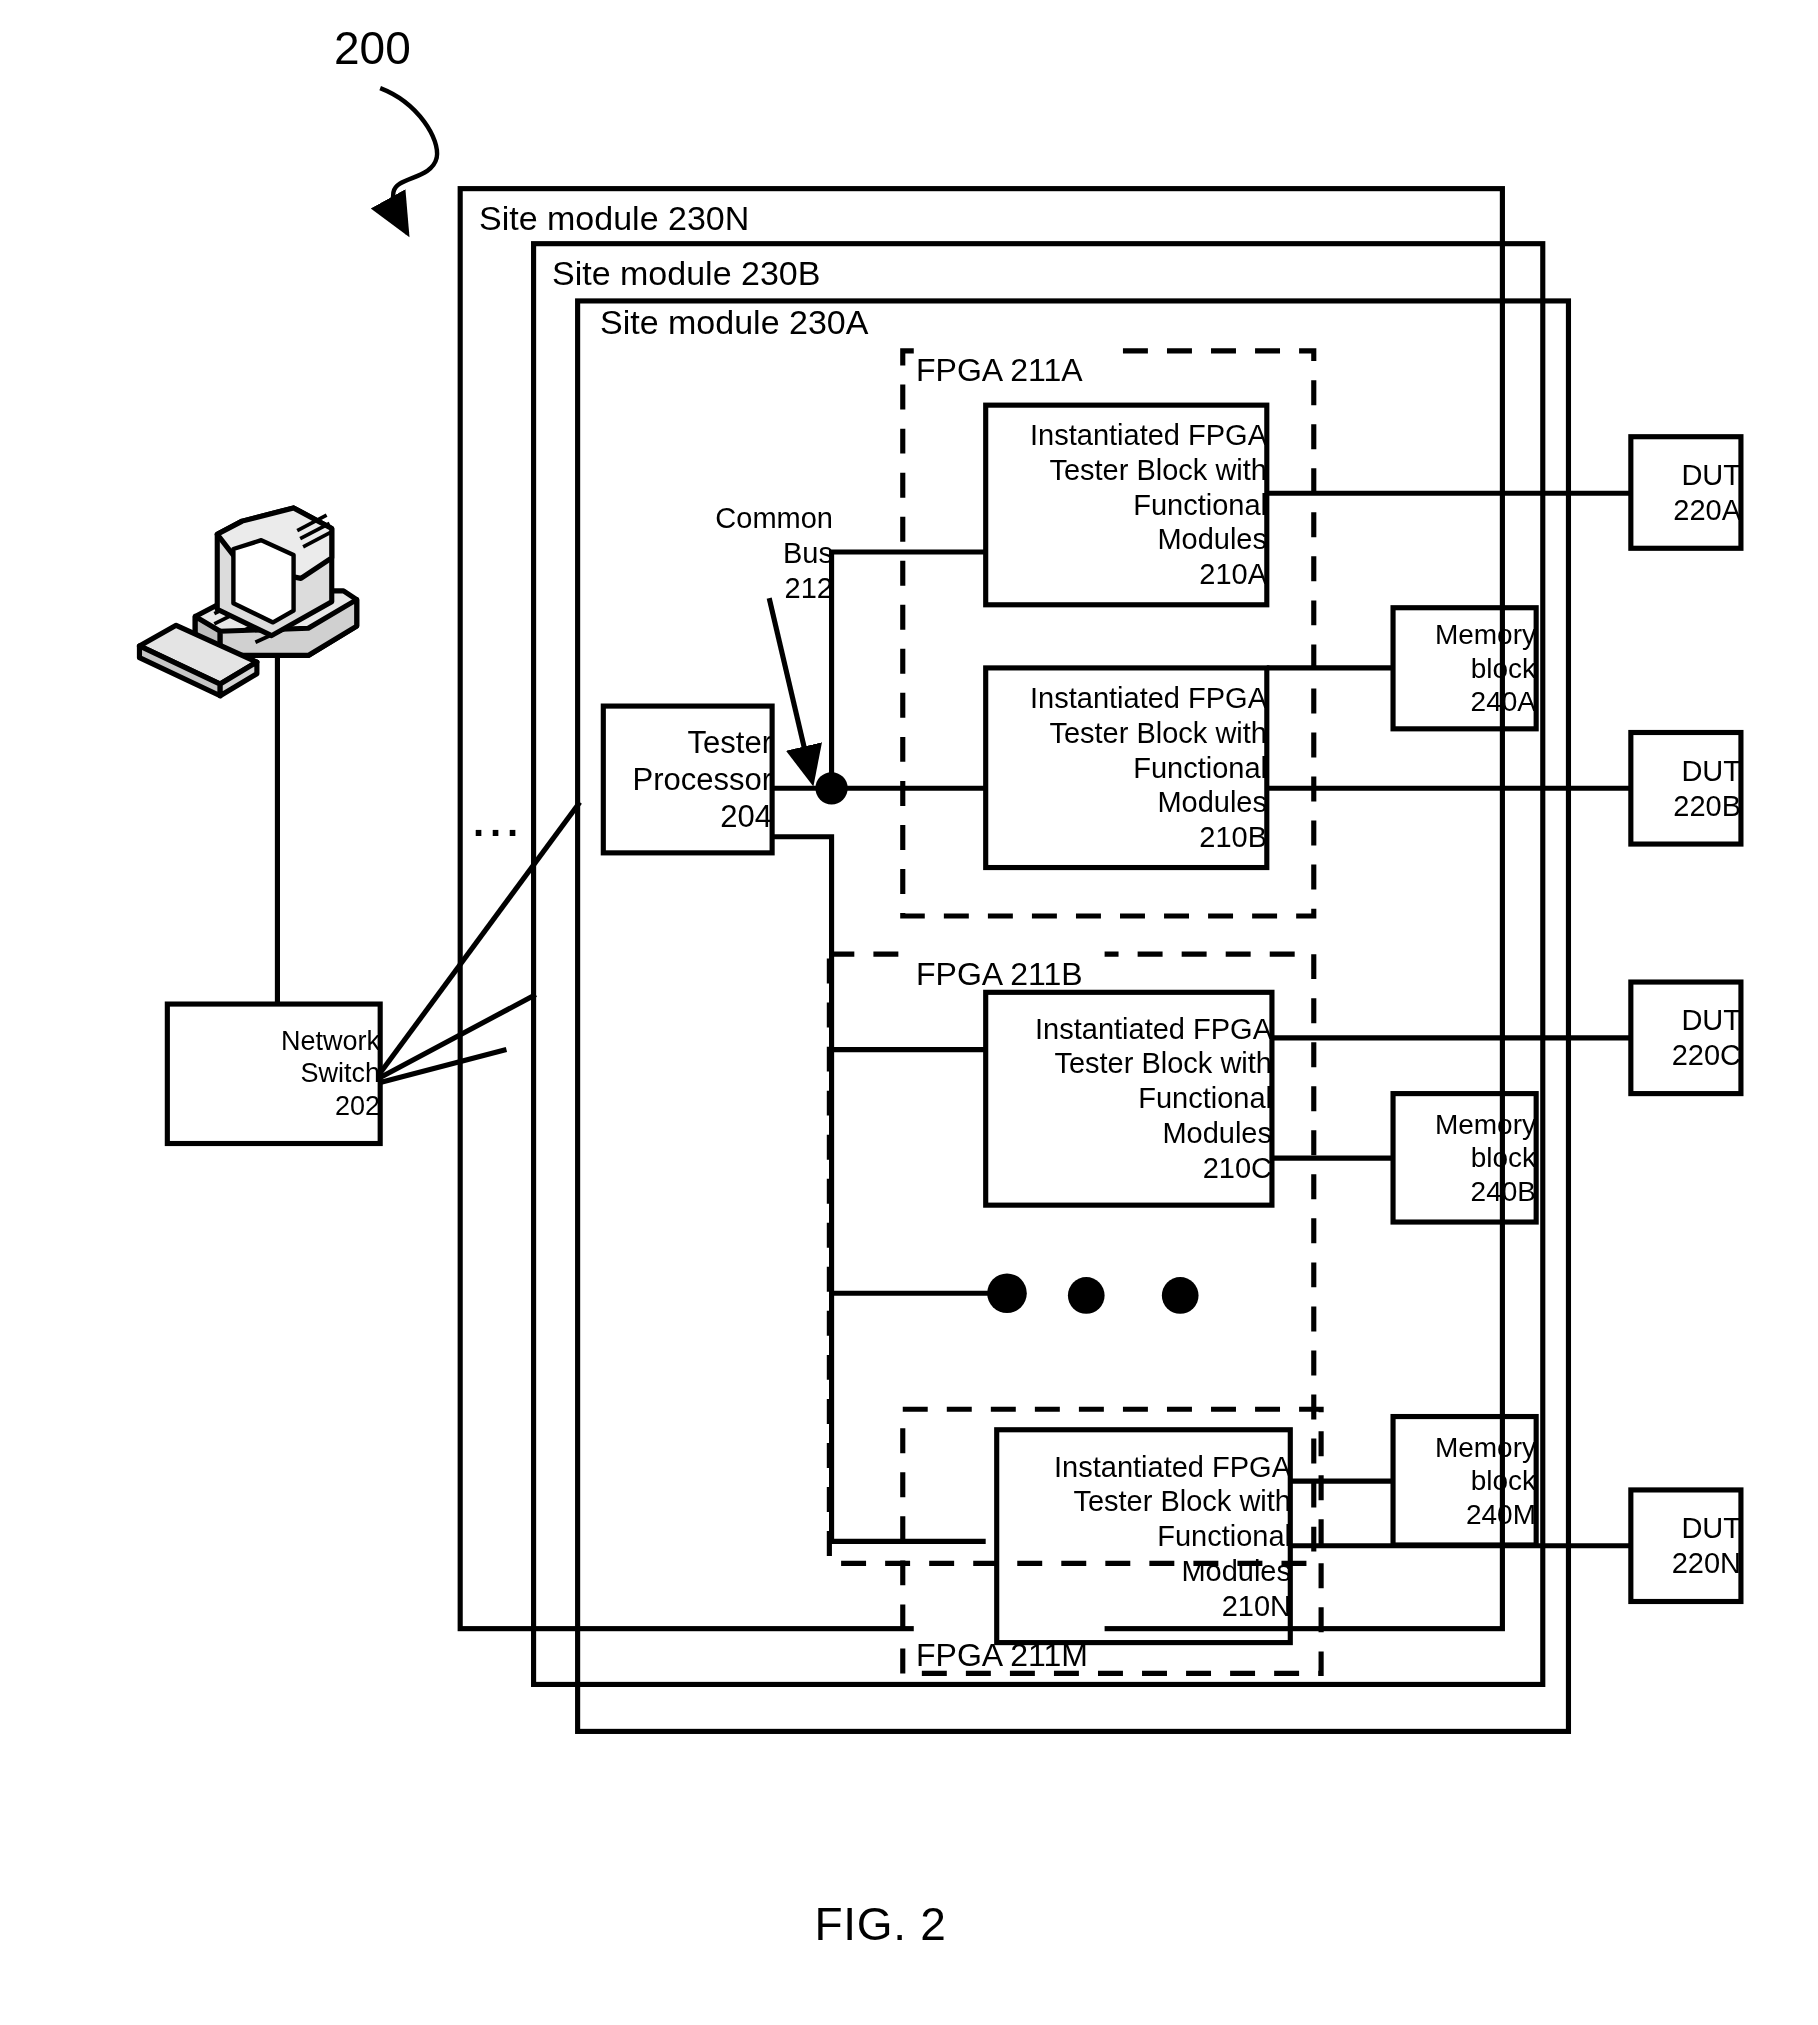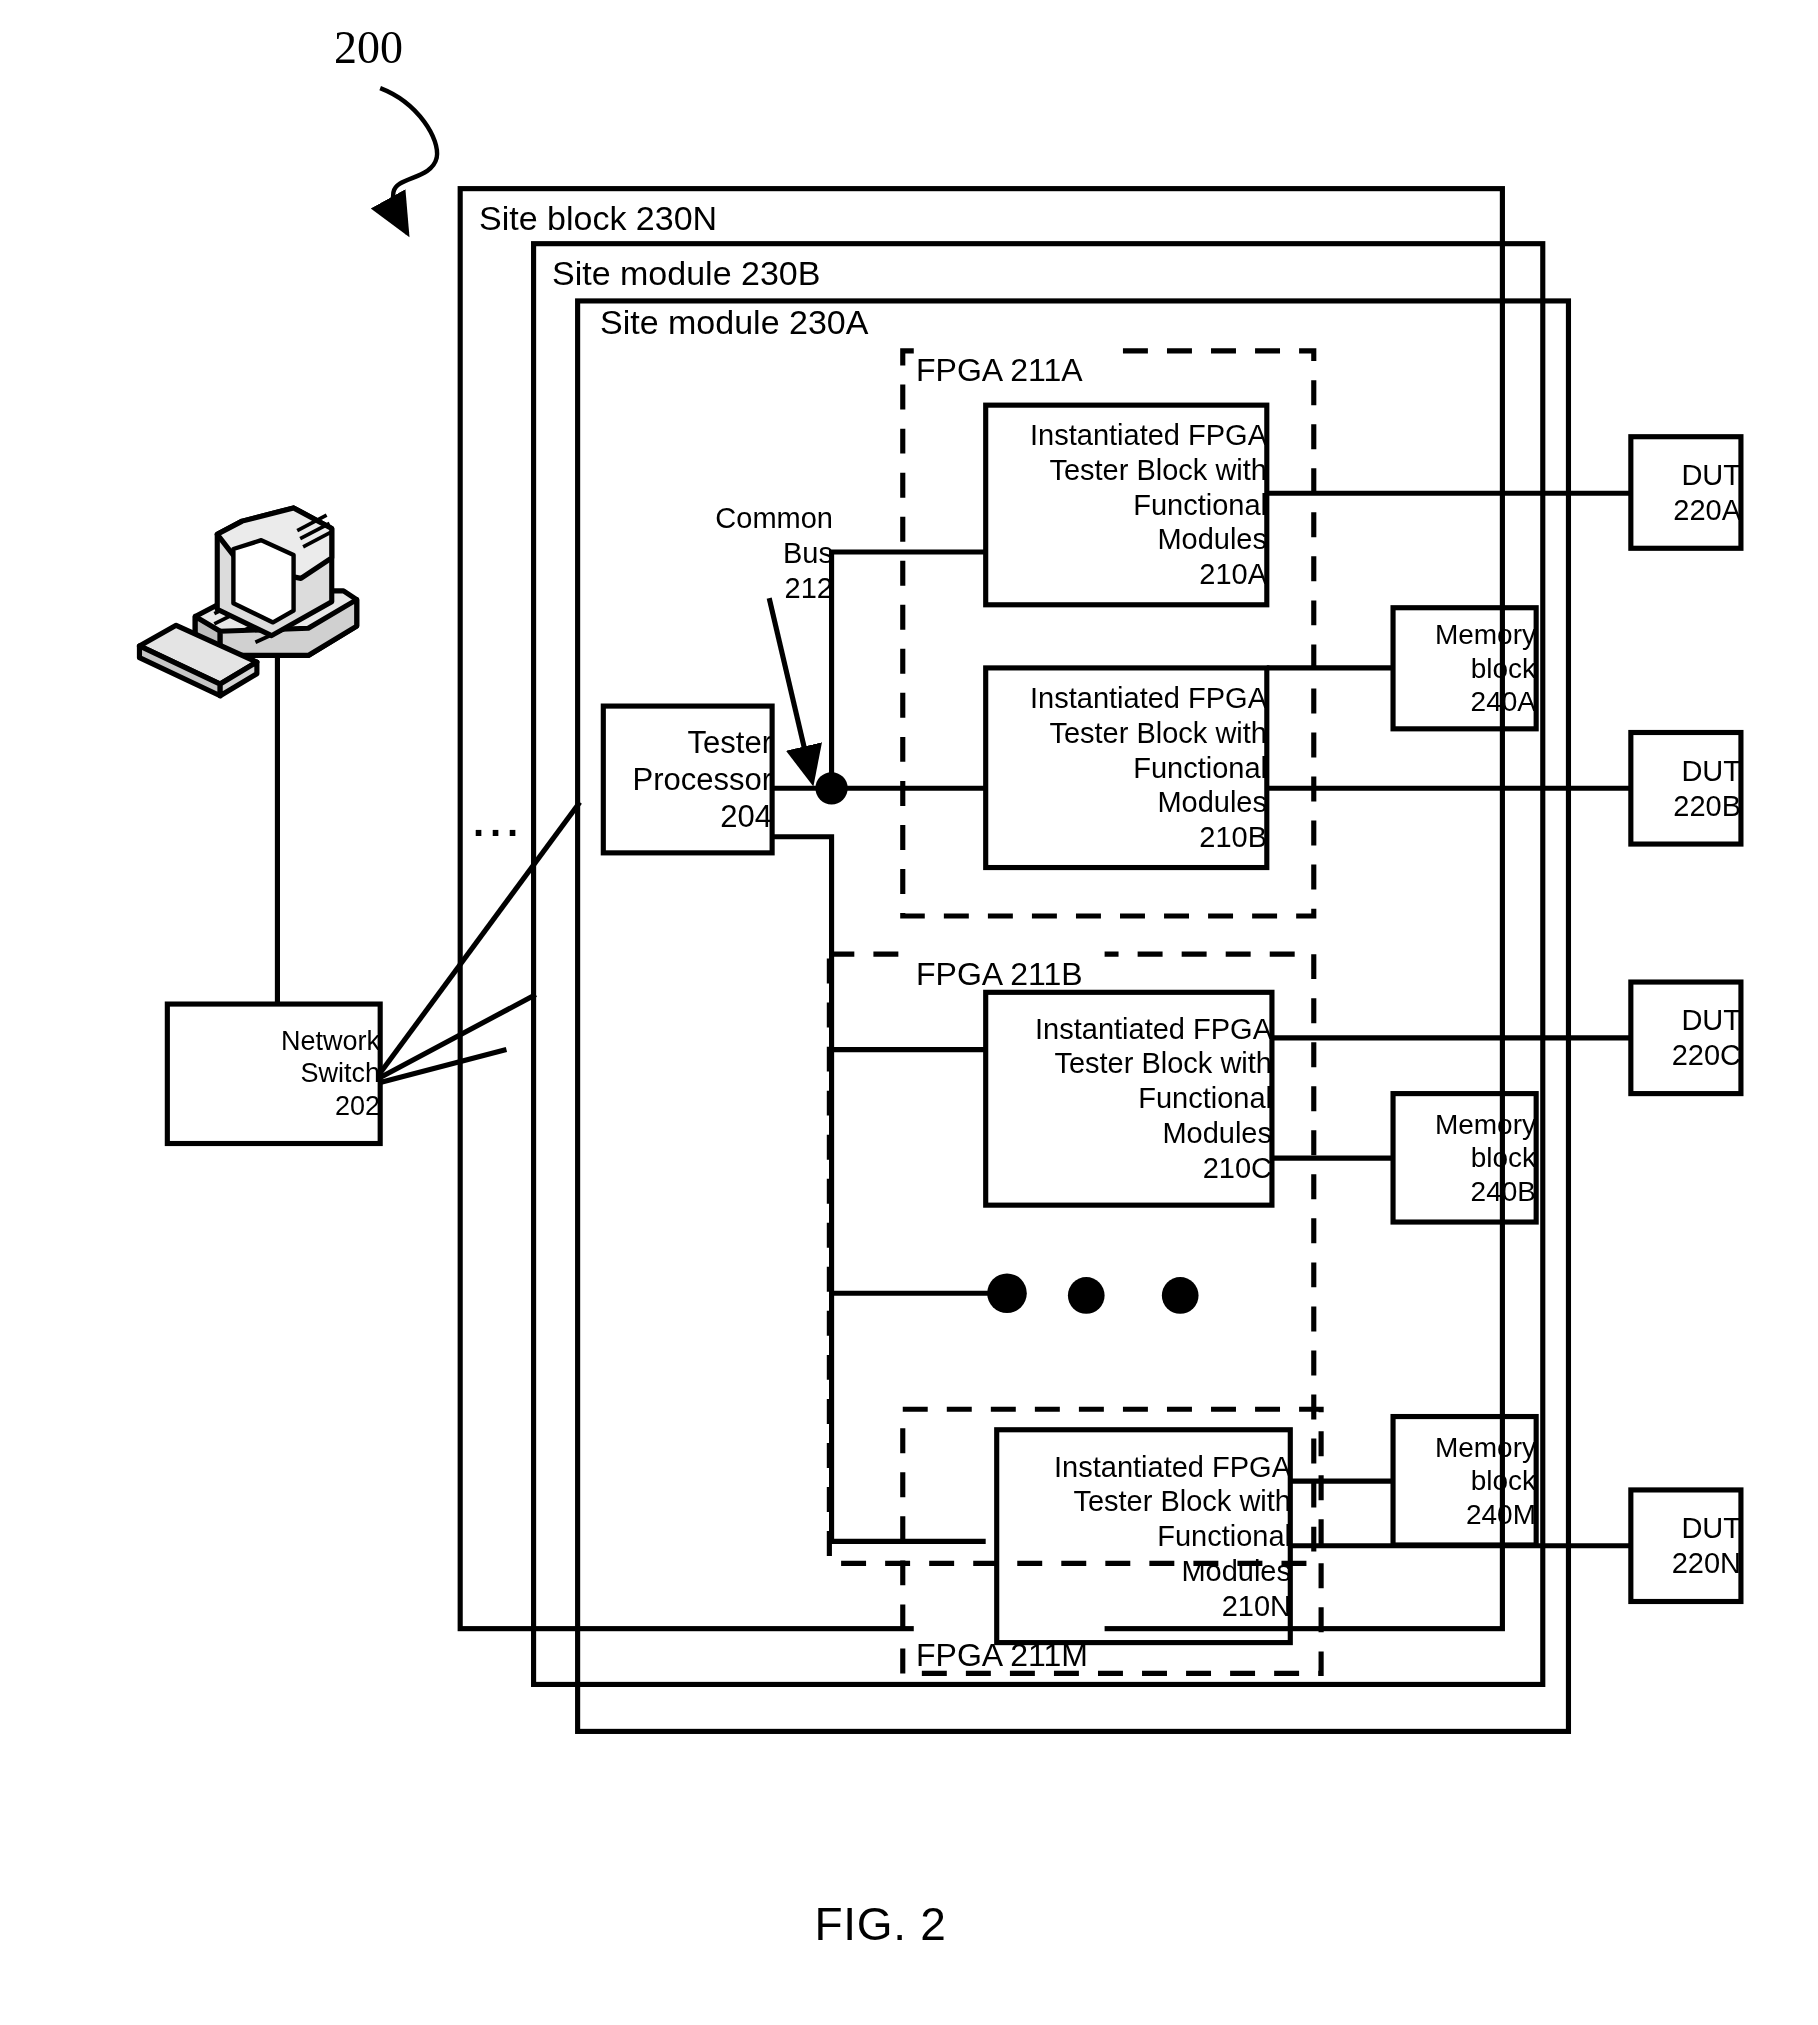--- a/index.html
+++ b/index.html
@@ -155,23 +155,23 @@
       <path d="M409 734 L449 713" fill="none" stroke-width="5"></path>
       <path d="M413 745 L453 724" fill="none" stroke-width="5"></path>
 
       <path d="M190 880 L240 852 L350 902 L300 932 Z" fill="#e4e4e4" stroke-width="7"></path>
       <path d="M190 880 L190 896 L300 948 L300 932 Z" fill="#c6c6c6" stroke-width="7"></path>
       <path d="M300 932 L300 948 L350 918 L350 902 Z" fill="#d4d4d4" stroke-width="7"></path>
     </g>
 
   </svg>
 
-  <div class="lbl" style="left:334px; top:20.6px; font-size:46px;font-family:Liberation Serif, serif;">200</div>
-
-  <div class="lbl" style="left:479px; top:198px; font-size:34px;">Site block 230N</div>
+  <div class="lbl" style="left:334px; top:20.6px; font-size:46px;">200</div>
+
+  <div class="lbl" style="left:479px; top:198px; font-size:34px;">Site module 230N</div>
   <div class="lbl" style="left:552px; top:253px; font-size:34px;">Site module 230B</div>
   <div class="lbl" style="left:600px; top:302px; font-size:34px;text-align:center;">Site module 230A</div>
 
   <div class="lbl" style="left:473px; top:799px; font-size:40px; font-weight:bold; letter-spacing:5.9px;">...</div>
 
 
   <div class="boxtext" style="left:167px; top:1004px; width:213px; height:139px; font-size:27px;">
     <span>Network</span>
     <span>Switch</span>
     <span>202</span>

